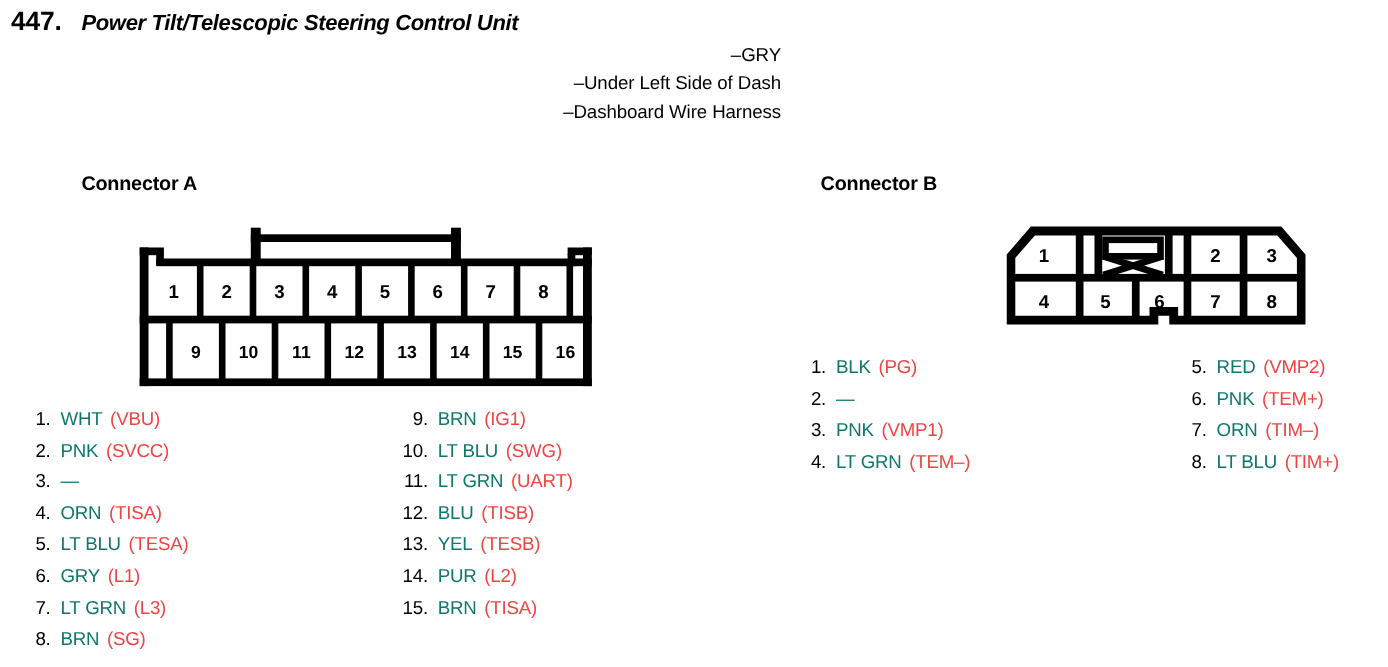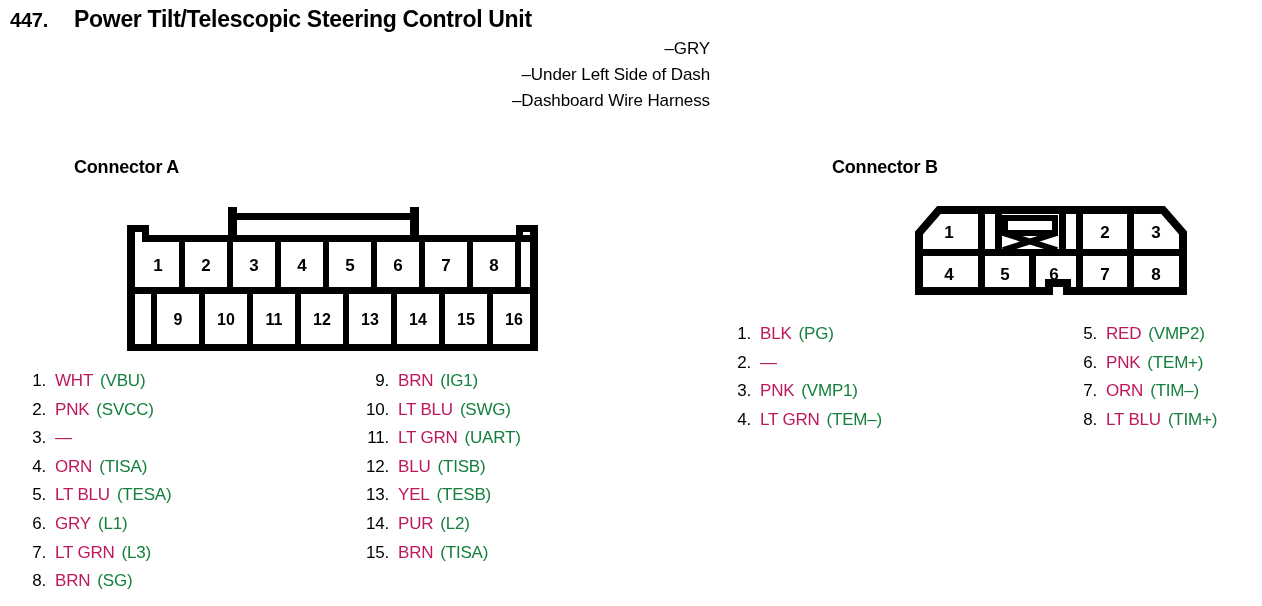--- a/index.html
+++ b/index.html
@@ -22,31 +22,32 @@
     left: 10px;
     top: 6px;
     width: 700px;
   }
   #title-row {
     display: flex;
     align-items: baseline;
     gap: 0px;
   }
   #item-number {
-    font-size: 20px;
+    font-size: 24px;
     font-weight: bold;
     letter-spacing: -0.2px;
     width: 64px;
     flex: 0 0 64px;
   }
   #item-title {
-    font-size: 23px;
+    font-size: 20px;
     font-weight: bold;
     letter-spacing: -0.3px;
     white-space: nowrap;
+    font-style: italic;
   }
   .sub-line {
     font-size: 17px;
     margin-left: 64px;
     margin-top: 6px;
     white-space: nowrap;
     letter-spacing: -0.1px;
     text-align: right;
   }
   .sub-line .dash {
@@ -56,21 +57,21 @@
 
   
   .conn-heading {
     position: absolute;
     font-size: 18px;
     font-weight: bold;
     letter-spacing: -0.2px;
     white-space: nowrap;
   }
   #conn-a-heading { left: 74px;  top: 157px; }
-  #conn-b-heading { left: 832px; top: 157px; }
+  #conn-b-heading { left: 746px; top: 157px; }
 
   
   .conn-svg { position: absolute; }
   #conn-a-svg { left: 125px; top: 205px; }
   #conn-b-svg { left: 915px; top: 205px; }
 
   .cell-num {
     font-family: "Liberation Sans", sans-serif;
     font-weight: bold;
     fill: #000000;
@@ -91,26 +92,26 @@
     line-height: 28.6px;
     white-space: nowrap;
   }
   .pin-idx {
     text-align: right;
     flex: 0 0 auto;
     letter-spacing: -0.2px;
   }
   .pin-color {
     margin-left: 9px;
-    color: #be185d;
+    color: #0f766e;
     letter-spacing: -0.2px;
   }
   .pin-sig {
     margin-left: 7px;
-    color: #15803d;
+    color: #ef4444;
     letter-spacing: -0.2px;
   }
 
   #list-a-left  { left: 20px;  top: 367px; }
   #list-a-left  .pin-idx { width: 26px; }
   #list-a-right { left: 355px; top: 367px; }
   #list-a-right .pin-idx { width: 34px; }
 
   #list-b-left  { left: 731px; top: 320px; }
   #list-b-left  .pin-idx { width: 20px; }

